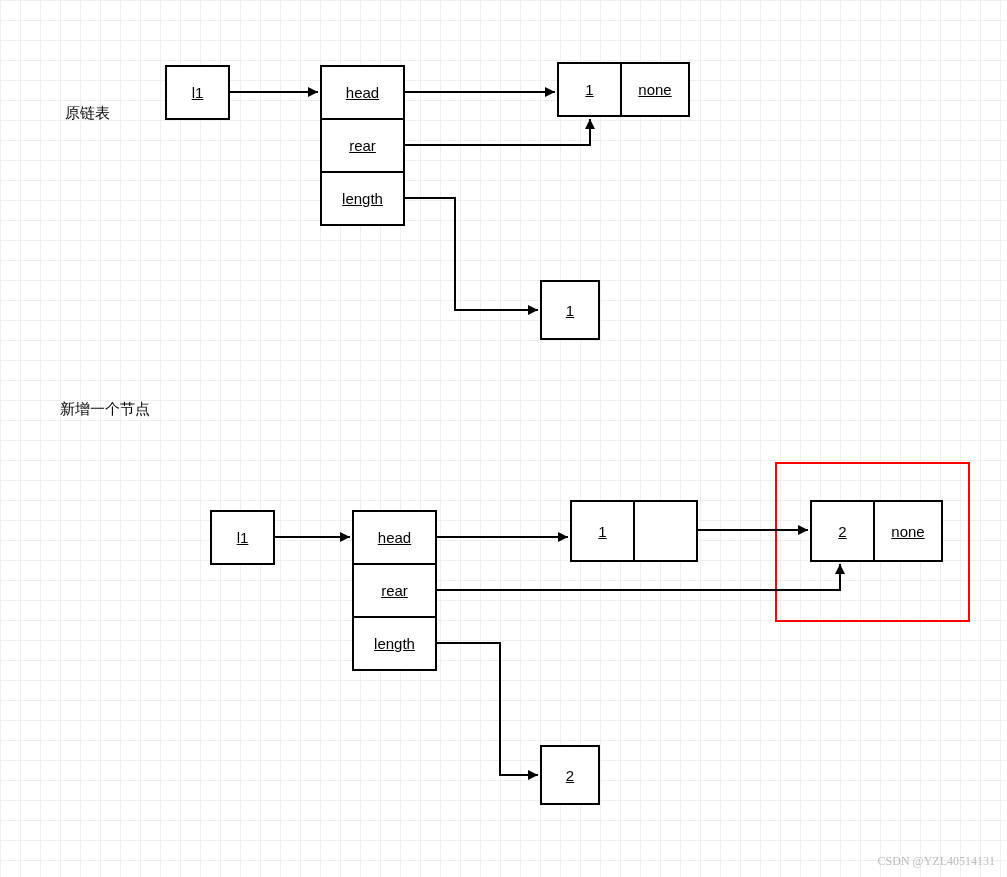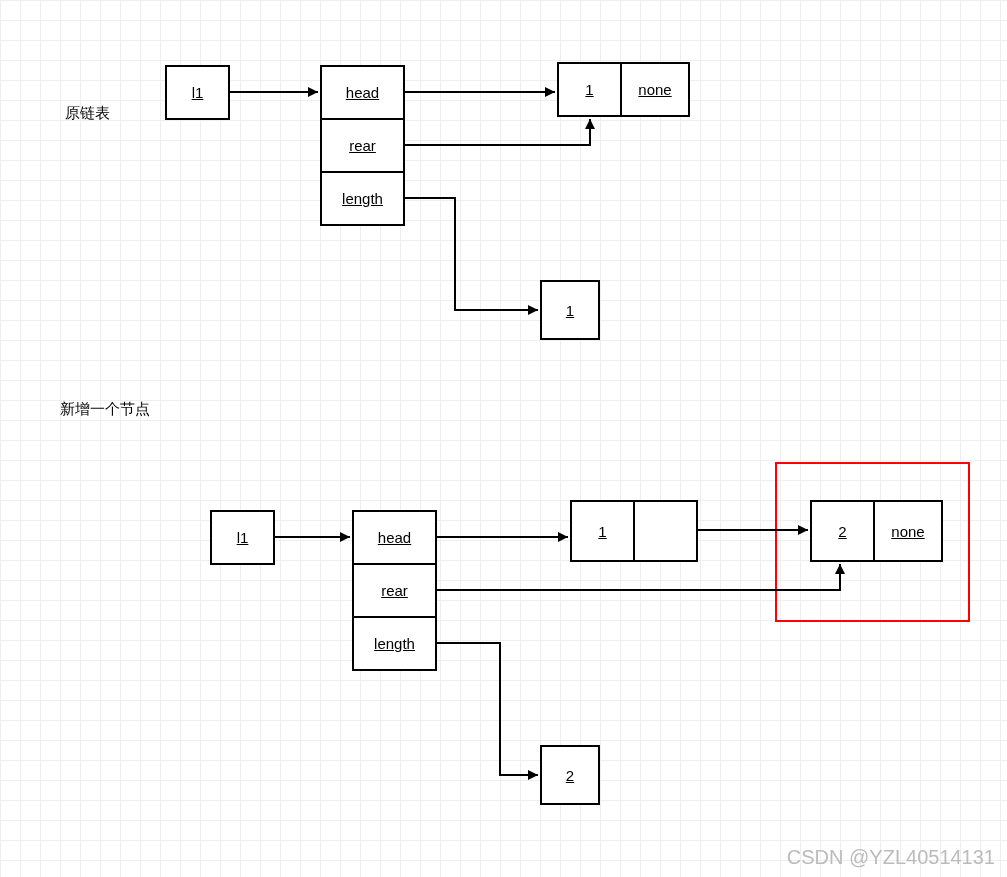--- a/index.html
+++ b/index.html
@@ -36,23 +36,23 @@
   .hl {
     position: absolute;
     border: 2px solid red;
     background: transparent;
     pointer-events: none;
   }
   .watermark {
     position: absolute;
     right: 12px;
     bottom: 8px;
-    font-size: 20px;
+    font-size: 12px;
     color: #bbb;
-    font-family: Liberation Sans, sans-serif;
+    font-family: Liberation Serif, serif;
   }
   svg { position: absolute; left: 0; top: 0; pointer-events: none; }
 </style>
 </head>
 <body>
 
 <div class="canvas">
 
   <div class="label" style="left:65px; top:80px;margin-top:24px;">原链表</div>
 

